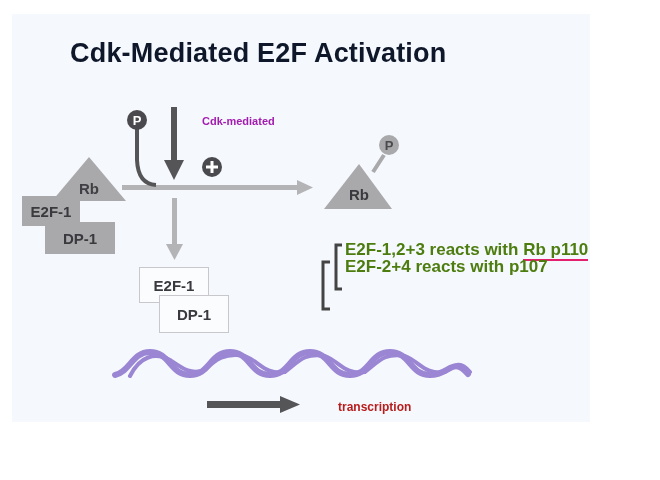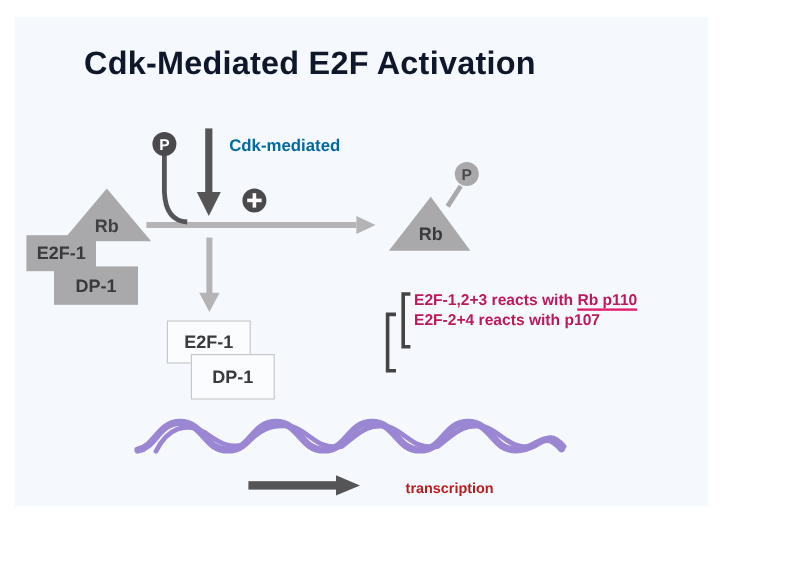--- a/index.html
+++ b/index.html
@@ -3,26 +3,26 @@
 <meta charset="utf-8">
 <style>
   html, body { margin: 0; padding: 0; }
   body { width: 660px; height: 480px; background: #ffffff; position: relative; overflow: hidden;
          font-family: "Liberation Sans", sans-serif; }
   .panel { position: absolute; left: 12px; top: 14px; width: 578px; height: 408px; background: #f5f9fd; }
   .title { position: absolute; left: 70px; top: 38px; font-size: 27px; font-weight: bold; color: #0f172a;
            letter-spacing: 0.2px; white-space: nowrap; }
   svg.diagram { position: absolute; left: 0; top: 0; }
   .lbl { position: absolute; font-weight: bold; white-space: nowrap; color: #3f3f44; }
-  .cdk-label { left: 191px; top: 114px; font-size: 14px; line-height: 15px; color: #0369a1; }
+  .cdk-label { left: 202px; top: 114px; font-size: 11px; line-height: 15px; color: #a21caf; }
   .box { position: absolute; background: #a9a9ab; color: #3a3a3e; font-weight: bold; font-size: 15px;
          display: flex; align-items: center; justify-content: center; }
   .box-white { position: absolute; background: #fbfcfe; border: 1px solid #c8c8cc; color: #3a3a3e;
                font-weight: bold; font-size: 15px; display: flex; align-items: center; justify-content: center; }
-  .list { position: absolute; left: 345px; top: 242px; font-size: 13px; font-weight: bold; color: #be185d;
+  .list { position: absolute; left: 345px; top: 242px; font-size: 17px; font-weight: bold; color: #4d7c0f;
           line-height: 16.5px; }
   .list div { white-space: nowrap; }
   .underline { border-bottom: 2px solid #e2206e; padding-bottom: 0; }
   .trans-label { left: 338px; top: 400px; font-size: 12px; color: #b91c1c; }
 </style>
 </head>
 <body>
 
 <div class="panel"></div>
 

